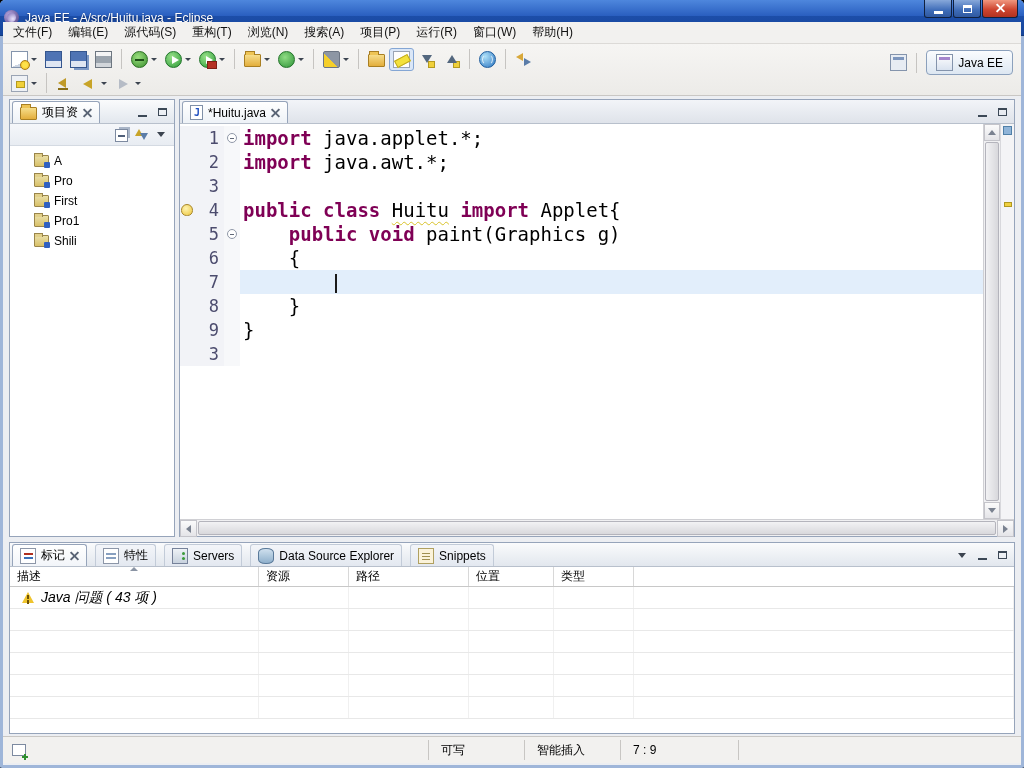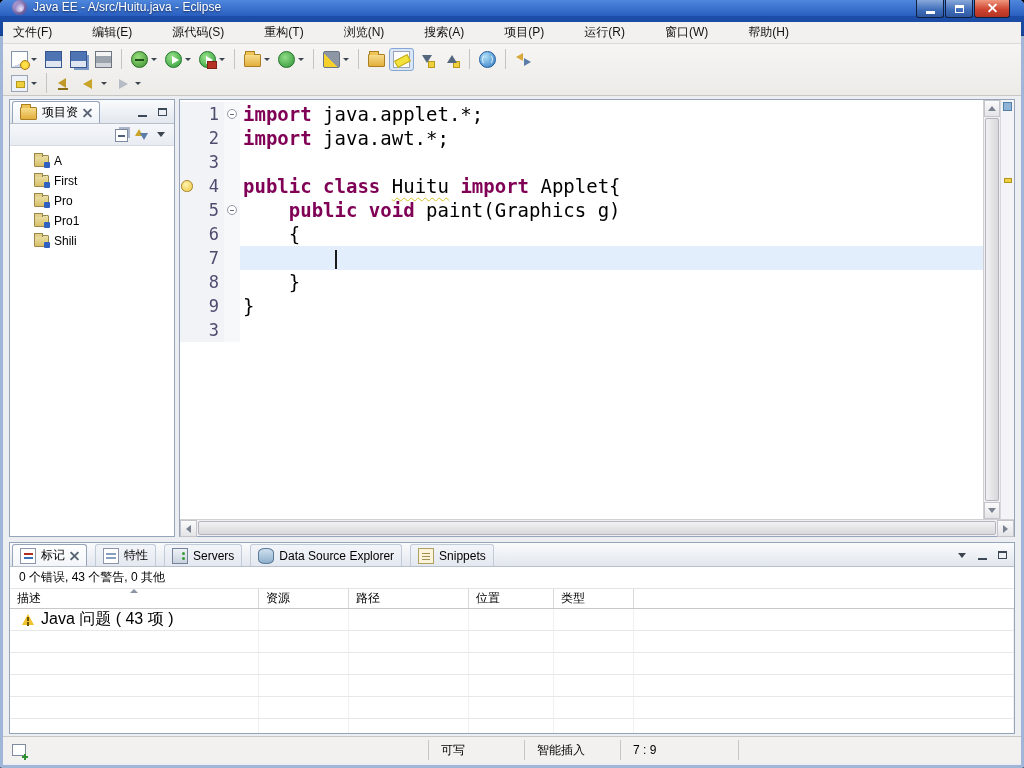--- a/index.html
+++ b/index.html
@@ -5,41 +5,41 @@
   * { margin:0; padding:0; box-sizing:border-box; }
   html,body { width:1024px; height:768px; overflow:hidden; background:#000;
     font-family:"Liberation Sans","DejaVu Sans",sans-serif; }
   .window { position:relative; width:1024px; height:768px; background:#eceef2;
     border:3px solid #9fb6d9; border-top:none; border-radius:5px 5px 2px 2px; }
 
   
   .titlebar { position:absolute; top:0; left:-3px; right:-3px; height:36px;
     background:linear-gradient(#4e87dd,#2a5fc0 45%,#1c4ea9 46%,#16459b);
     border-bottom:1px solid #123a7a; border-radius:5px 5px 0 0;
-    display:flex; padding:0 12px; color:#fff; font-size:12px; }
+    display:flex; align-items:center; padding:0 4px; color:#fff; font-size:12px; }
   .eclipse-logo { width:15px; height:15px; border-radius:50%;
     background:radial-gradient(circle at 35% 35%,#b9a9e0,#4a3a7a); position:relative; }
   .eclipse-logo::after { content:""; position:absolute; left:3px; top:3px; width:9px; height:9px;
     border-radius:50%; background:radial-gradient(circle at 65% 65%,#e9e2fa,#7a68b2); }
   .title-text { margin-left:6px; flex:1; white-space:nowrap; text-shadow:0 1px 2px rgba(0,0,20,.6); }
   .win-controls { display:flex; align-self:flex-start; margin-right:2px; }
   .winbtn { width:28px; height:18px; border:1px solid #10203e; border-top:none;
     border-radius:0 0 3px 3px; background:linear-gradient(#87a8da,#3e6cb8 60%,#2f58a0);
     display:flex; align-items:center; justify-content:center; margin-left:1px; }
   .winbtn.close { width:36px; background:linear-gradient(#f0977f,#ce4631 55%,#b33220); }
   .wg-min { width:9px; height:3px; background:#fff; margin-top:7px; }
   .wg-max { width:9px; height:8px; border:1px solid #fff; border-top:3px solid #fff; }
   .wg-close { position:relative; width:11px; height:11px; }
   .wg-close::before,.wg-close::after { content:""; position:absolute; left:0; top:4px;
     width:11px; height:2px; background:#fff; }
   .wg-close::before { transform:rotate(45deg); } .wg-close::after { transform:rotate(-45deg); }
 
   
   .menubar { position:absolute; top:22px; left:0; right:0; height:22px; background:#f2f1ef;
-    border-bottom:1px solid #dcdad7; display:flex; align-items:center; padding-left:2px;gap:24px; }
+    border-bottom:1px solid #dcdad7; display:flex; align-items:center; padding-left:2px; }
   .menu-item { padding:3px 8px; font-size:12px; color:#111; cursor:default; }
 
   
   .toolbar { position:absolute; top:44px; left:0; right:0; height:52px;
     background:linear-gradient(#f6f5f3,#ecebe8); border-bottom:1px solid #c9c7c4; padding:2px 4px; }
   .tb-row { display:flex; align-items:center; height:26px; }
   .tb-row2 { height:22px; }
   .tb-btn { display:flex; align-items:center; padding:2px 3px; border:1px solid transparent; border-radius:3px; }
   .tb-btn.pressed { background:#dbe7f7; border-color:#84a6d4; }
   .dd { width:0; height:0; border-left:3px solid transparent; border-right:3px solid transparent;
@@ -203,21 +203,21 @@
     background:#a09050; box-shadow:0 3px 0 #a09050,0 6px 0 #a09050; }
   .summary { height:22px; flex:none; background:#fff; border-bottom:1px solid #e4e4e4;
     display:flex; align-items:center; padding:0 9px; font-size:12px; }
   .mk-head { height:20px; flex:none; display:flex; background:#fff; border-bottom:1px solid #c8c8c8; font-size:12px; }
   .mk-col { position:relative; border-right:1px solid #d8d8d8; padding:2px 7px; display:flex; align-items:center; }
   .mk-col-0 { width:249px; } .mk-col-1 { width:90px; } .mk-col-2 { width:120px; }
   .mk-col-3 { width:85px; } .mk-col-4 { width:80px; } .mk-fill { flex:1; border-right:none; }
   .sort-up { position:absolute; top:0; left:50%; margin-left:-4px; width:0; height:0;
     border-left:4px solid transparent; border-right:4px solid transparent; border-bottom:4px solid #8a94a4; }
   .mk-body { flex:1; overflow:hidden; background:#fff; }
-  .mk-row { height:22px; display:flex; border-bottom:1px solid #e8e8e8; font-size:16px; align-items:center; }
+  .mk-row { height:22px; display:flex; border-bottom:1px solid #e8e8e8; font-size:14px; align-items:center;font-style:italic; }
   .mk-cell { height:100%; border-right:1px solid #f0f0f0; display:flex; align-items:center; padding:0 7px; }
   .mk-cell.mk-col-0 { padding-left:12px; }
   .warn-tri { width:0; height:0; border-left:6px solid transparent; border-right:6px solid transparent;
     border-bottom:11px solid #efc42e; position:relative; margin-right:7px; flex:none; }
   .warn-tri::after { content:""; position:absolute; left:-1px; top:3px; width:2px; height:4px;
     background:#6e5308; box-shadow:0 5px 0 #6e5308; }
 
   
   .statusbar { position:absolute; top:736px; left:0; right:0; height:27px; background:#f2f1ef;
     border-top:1px solid #c9c7c4; display:flex; align-items:center; padding:0 5px; font-size:12px; }
@@ -341,20 +341,30 @@
         </span>
         <span class="tb-btn">
           <span class="tbi i-back"></span>
           <span class="dd"></span>
         </span>
         <span class="tb-btn">
           <span class="tbi i-forward"></span>
           <span class="dd"></span>
         </span>
       </div>
+    <div class="persp-area">
+      <span class="tb-btn">
+          <span class="tbi i-perspective"></span>
+        </span>
+      <span class="tb-sep"></span>
+      <span class="persp-tab">
+        <span class="tbi i-javaee"></span>
+        <span>Java EE</span>
+      </span>
+    </div>
   </div>
 
   <div class="panel" id="explorer">
     <div class="ptab-bar">
       <div class="ptab">
         <span class="tbi i-explorer"></span>
         <span>项目资</span>
         <span class="x-icon"></span>
       </div>
       <div class="panel-ctrls">
@@ -377,38 +387,53 @@
           <span class="i-viewmenu"></span>
         </span>
     </div>
     <div class="tree" id="project-tree">
         <div class="tree-item">
           <span class="proj-icon"></span>
           <span>A</span>
         </div>
         <div class="tree-item">
           <span class="proj-icon"></span>
-          <span>First</span>
+          <span>Pro</span>
         </div>
         <div class="tree-item">
           <span class="proj-icon"></span>
-          <span>Pro</span>
+          <span>First</span>
         </div>
         <div class="tree-item">
           <span class="proj-icon"></span>
           <span>Pro1</span>
         </div>
         <div class="tree-item">
           <span class="proj-icon"></span>
           <span>Shili</span>
         </div>
       </div>
   </div>
 
   <div class="panel" id="editor-panel">
+    <div class="etab-bar">
+      <div class="ptab">
+        <span class="file-icon-java"></span>
+        <span>*Huitu.java</span>
+        <span class="x-icon"></span>
+      </div>
+      <div class="panel-ctrls">
+        <span class="pbtn">
+            <span class="ic-min"></span>
+          </span>
+        <span class="pbtn">
+            <span class="ic-max"></span>
+          </span>
+      </div>
+    </div>
     <div class="editor-body">
       <div class="code-scroll" id="code-lines">
           <div class="code-row">
             <span class="marker-cell"></span>
             <span class="line-num">1</span>
             <span class="fold-cell">
               <span class="fold-minus"></span>
             </span>
             <span class="code-text"><span class="tok-kw">import</span><span class="tok-p"> java.applet.*;</span></span>
           </div>
@@ -526,21 +551,20 @@
             <span class="i-viewmenu"></span>
           </span>
         <span class="pbtn">
             <span class="ic-min"></span>
           </span>
         <span class="pbtn">
             <span class="ic-max"></span>
           </span>
       </div>
     </div>
-    <div class="summary">0 个错误, 43 个警告, 0 其他</div>
     <div class="mk-head" id="mk-head">
         <div class="mk-col mk-col-0">
           <span>描述</span>
           <span class="sort-up"></span>
         </div>
         <div class="mk-col mk-col-1">
           <span>资源</span>
         </div>
         <div class="mk-col mk-col-2">
           <span>路径</span>

